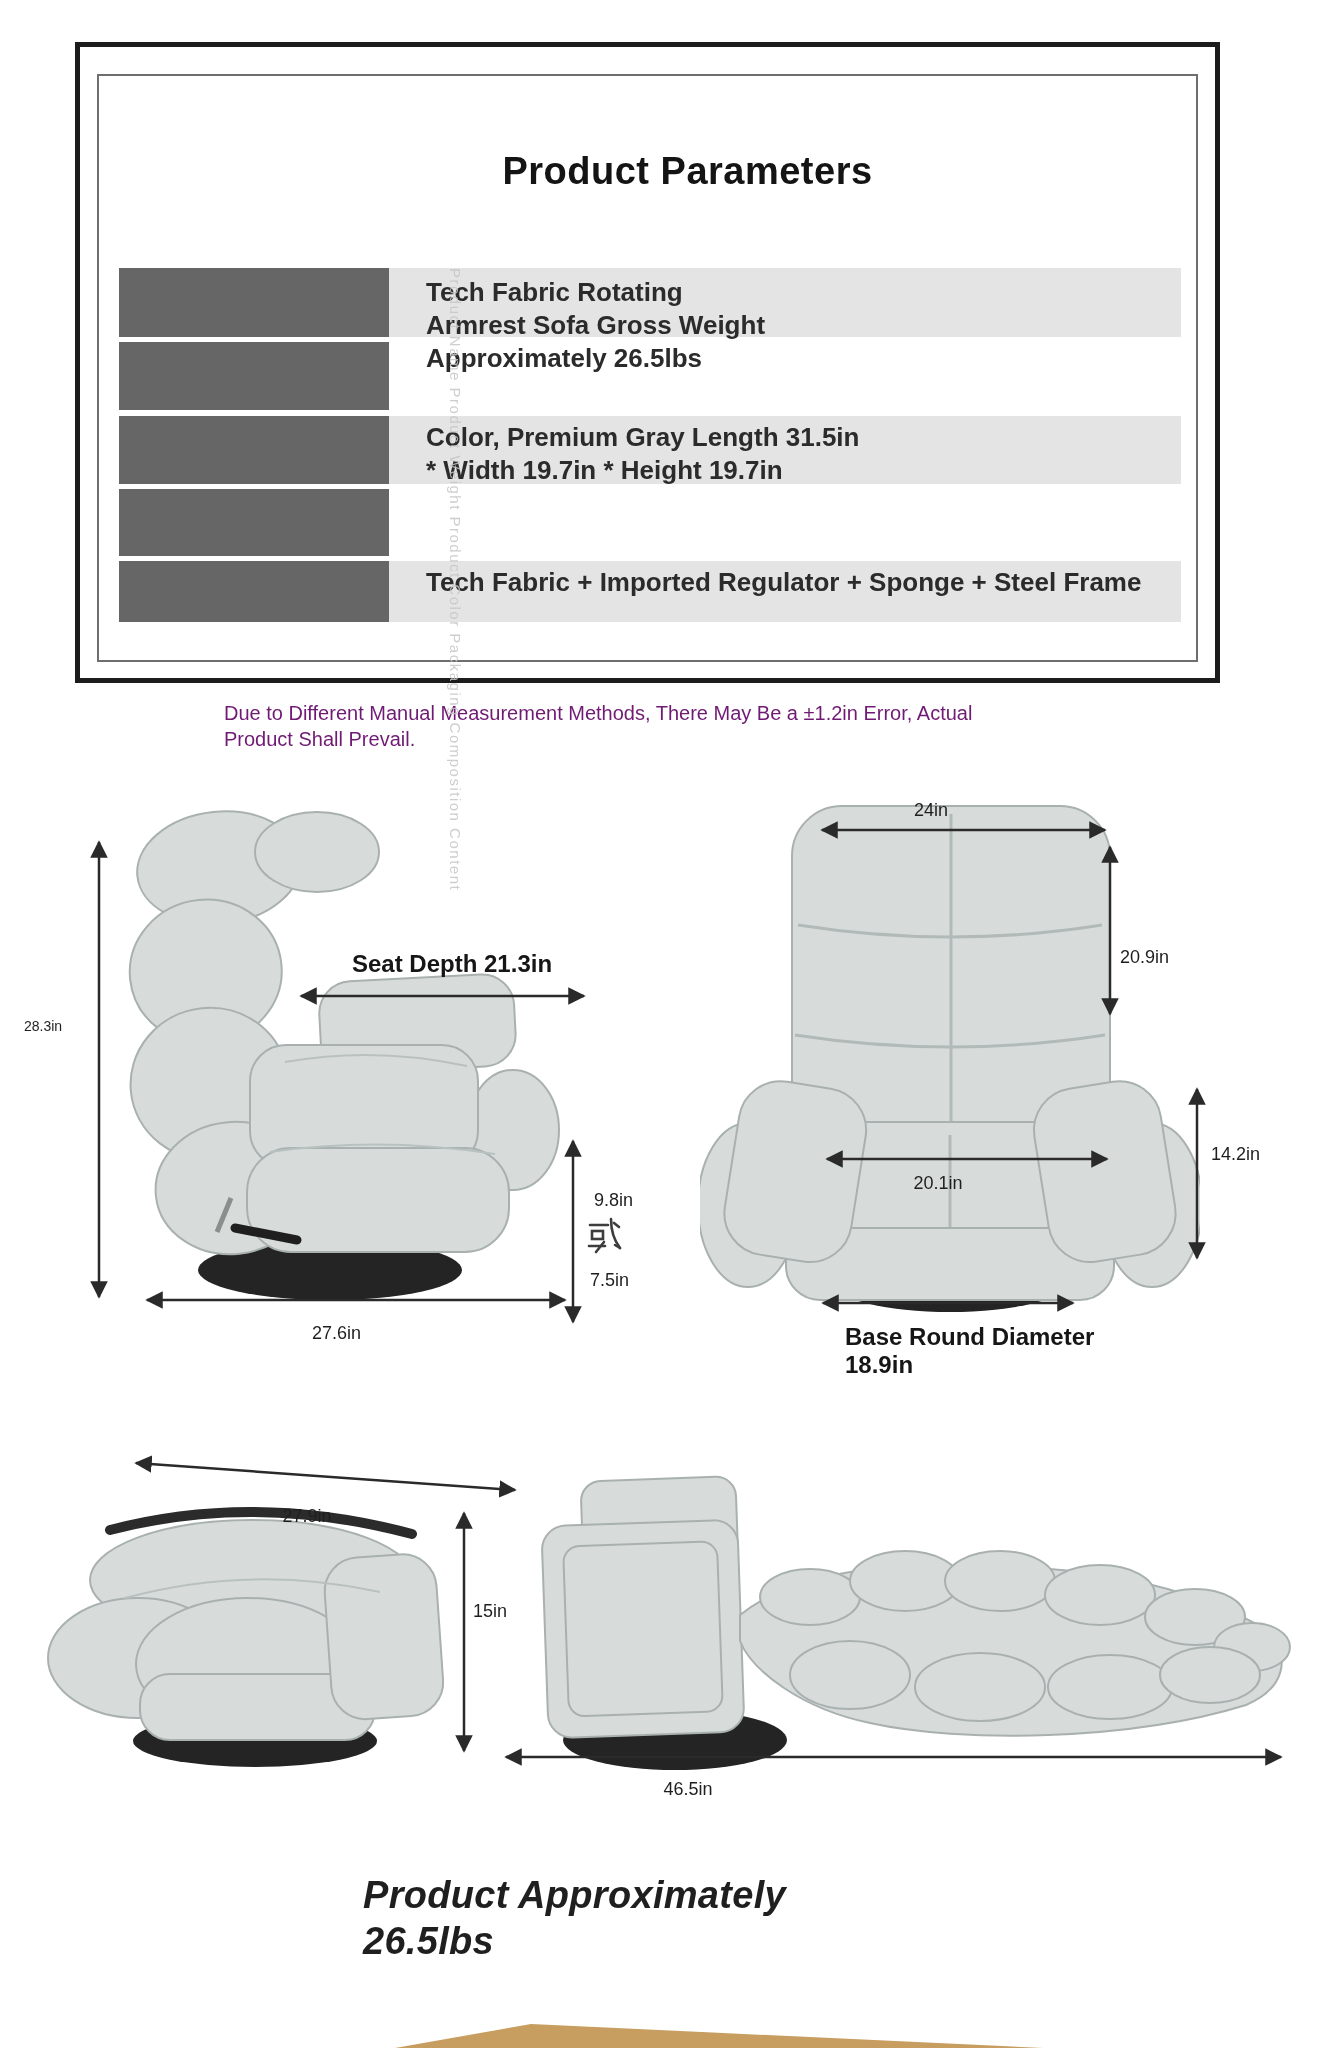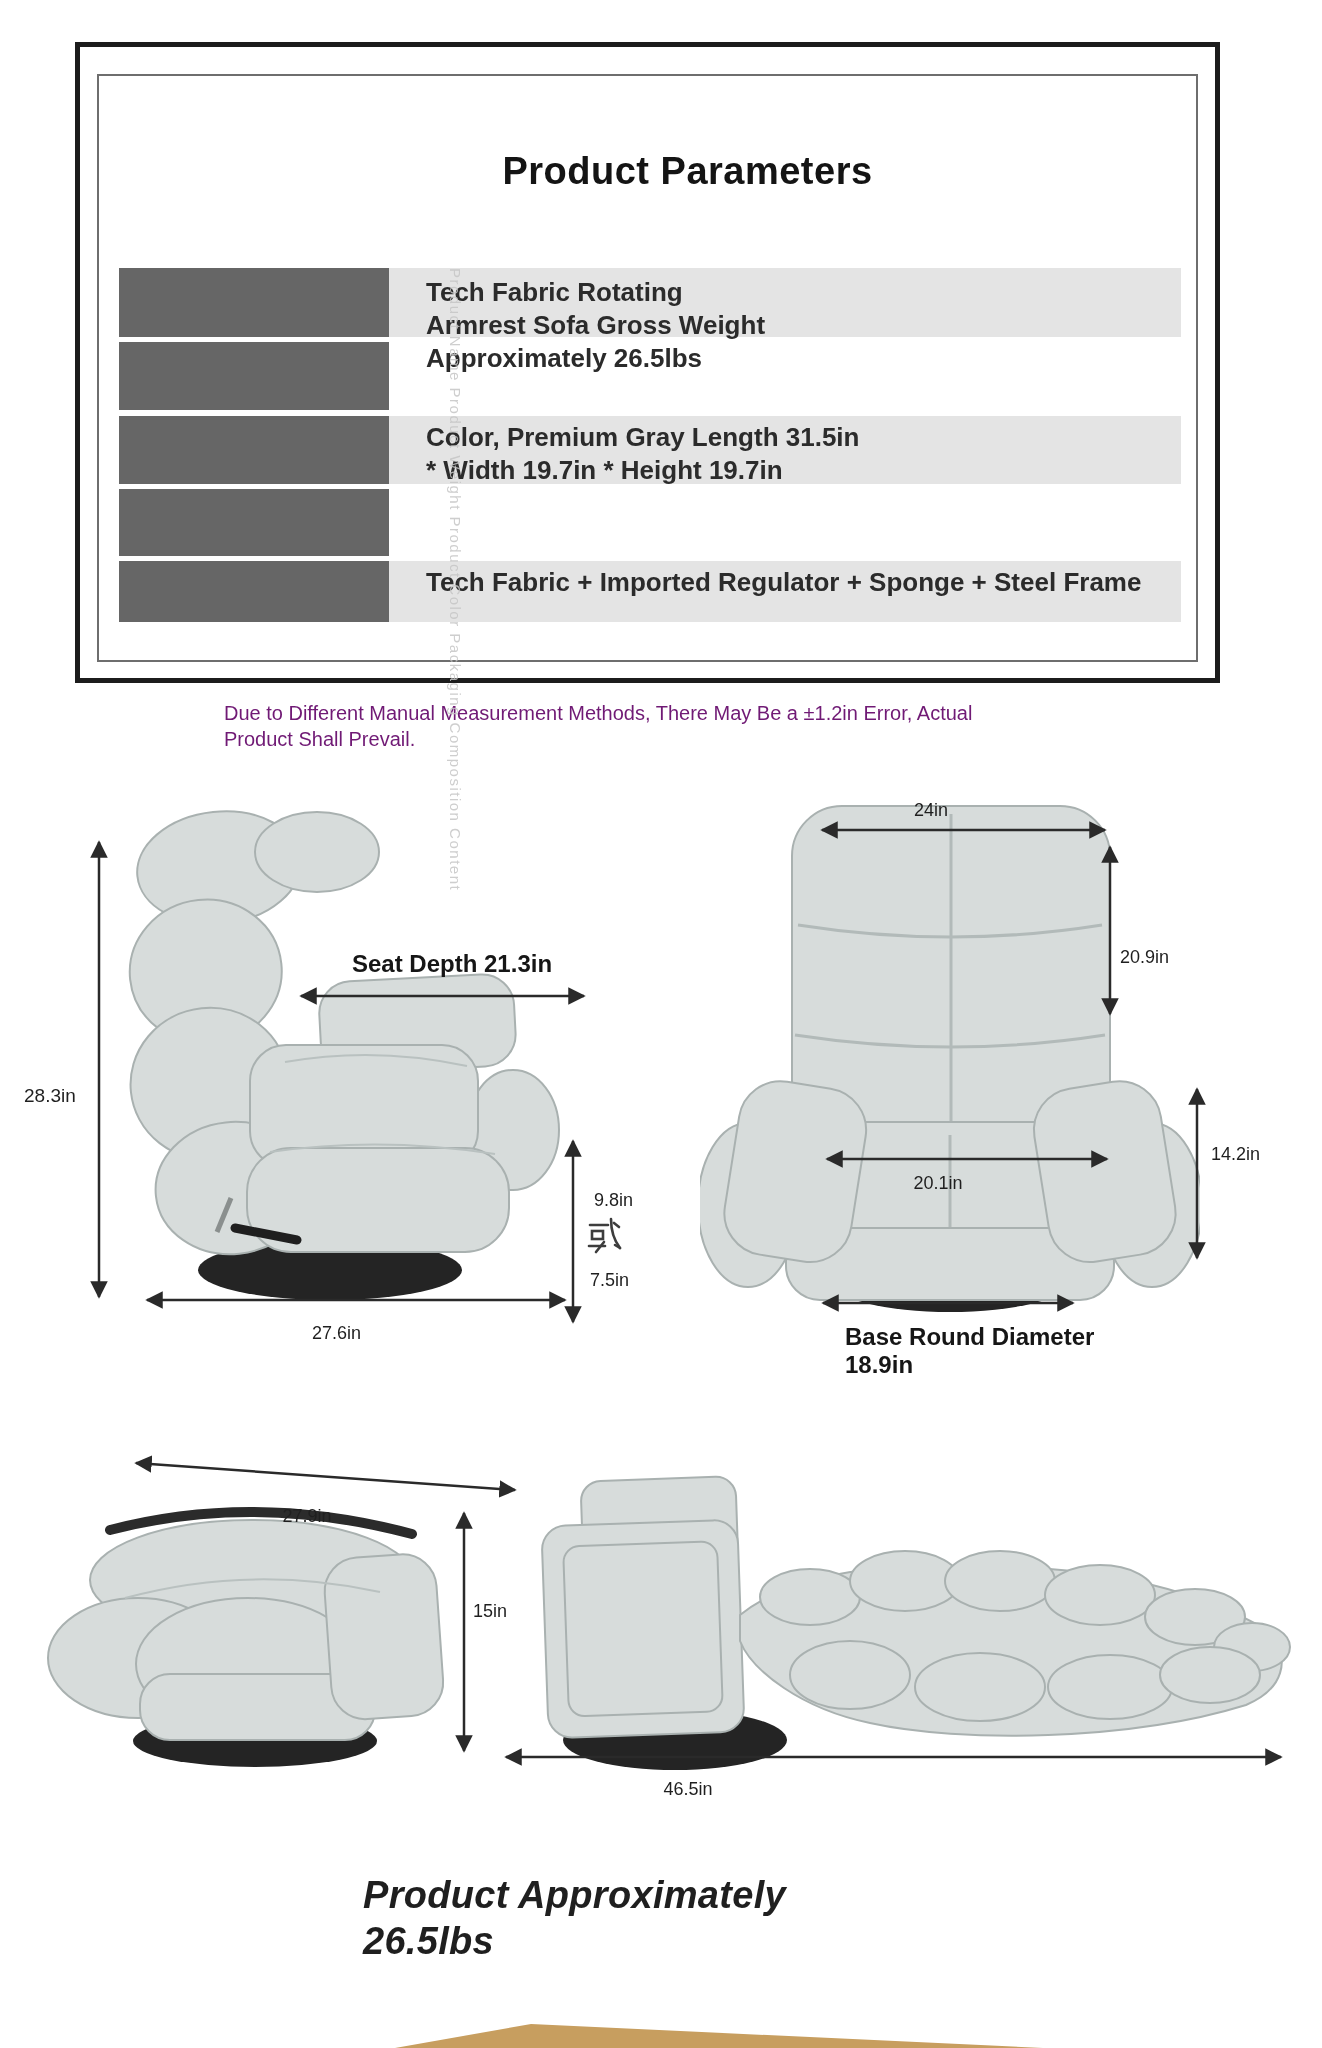--- a/index.html
+++ b/index.html
@@ -169,21 +169,21 @@
     <line x1="822" y1="830" x2="1105" y2="830" marker-start="url(#ah)" marker-end="url(#ah)"></line>
     <line x1="1110" y1="847" x2="1110" y2="1014" marker-start="url(#ah)" marker-end="url(#ah)"></line>
     <line x1="827" y1="1159" x2="1107" y2="1159" marker-start="url(#ah)" marker-end="url(#ah)"></line>
     <line x1="1197" y1="1089" x2="1197" y2="1258" marker-start="url(#ah)" marker-end="url(#ah)"></line>
     <line x1="823" y1="1303" x2="1073" y2="1303" marker-start="url(#ah)" marker-end="url(#ah)"></line>
     <line x1="136" y1="1463" x2="515" y2="1490" marker-start="url(#ah)" marker-end="url(#ah)"></line>
     <line x1="464" y1="1513" x2="464" y2="1751" marker-start="url(#ah)" marker-end="url(#ah)"></line>
     <line x1="506" y1="1757" x2="1281" y2="1757" marker-start="url(#ah)" marker-end="url(#ah)"></line>
   </svg>
 
-  <div class="dim" style="left:24px;top:1085px;font-size:19px;">28.3in</div>
+  <div class="dim" style="left:24px;top:1018px;font-size:14px;">28.3in</div>
   <div class="dim-bold center" style="left:352px;top:950px;width:210px;">Seat Depth 21.3in</div>
   <div class="dim" style="left:594px;top:1190px;">9.8in</div>
   <div class="dim" style="left:590px;top:1270px;">7.5in</div>
   <div class="dim center" style="left:294px;top:1323px;width:85px;">27.6in</div>
 
   <svg class="or-glyph" width="40" height="40" viewBox="0 0 40 40" aria-label="或">
     <g stroke="#3d3d3d" stroke-width="2.6" fill="none" stroke-linecap="round">
       <path d="M5,9 H23"></path>
       <rect x="7" y="15" width="11" height="8"></rect>
       <path d="M4,30 H20"></path>

